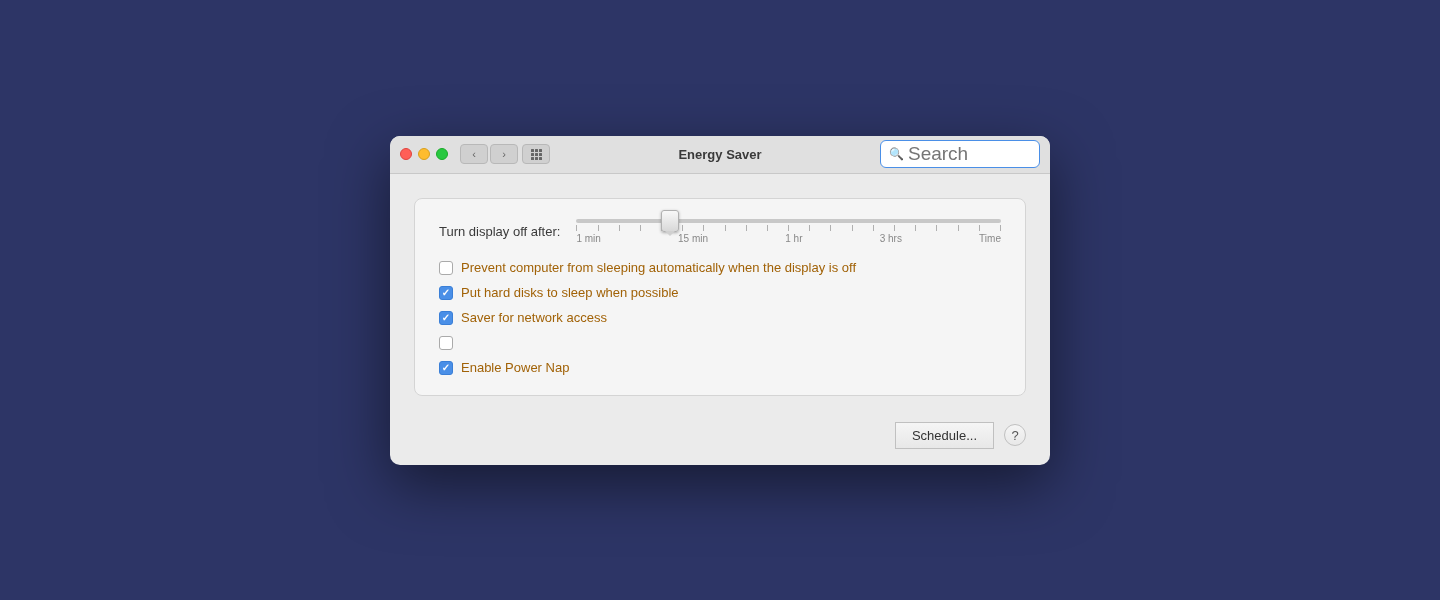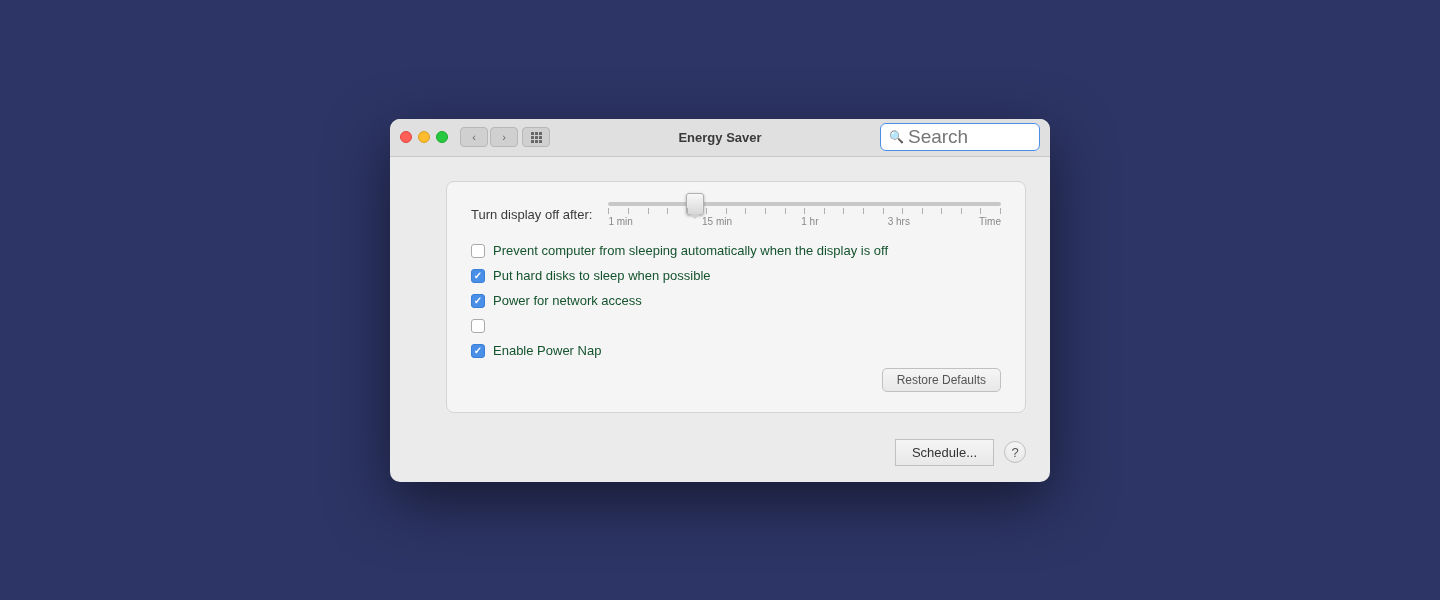--- a/index.html
+++ b/index.html
@@ -127,21 +127,20 @@
       outline: none;
       background: transparent;
       font-size: 19px;
       color: #000000;
       width: 100%;
     }
 
     
     .content {
       padding: 24px 24px 16px;
-      margin-left: 32px;
     }
 
     .panel {
       background: #f5f5f5;
       border: 1px solid #d4d4d4;
       border-radius: 8px;
       padding: 20px 24px 20px;
     }
 
     
@@ -258,21 +257,21 @@
     .cb.checked::after {
       content: '✓';
       color: white;
       font-size: 10px;
       font-weight: bold;
       line-height: 1;
     }
 
     .cb-label {
       font-size: 13px;
-      color: #14532d;
+      color: #a16207;
       text-align: center;
     }
 
     .cb-sublabel {
       font-size: 11px;
       color: #666;
       margin-top: 3px;
       line-height: 1.4;
     }
 
@@ -410,38 +409,35 @@
           <span class="cb-label">Prevent computer from sleeping automatically when the display is off</span>
         </div>
 
         <div class="checkbox-row">
           <div class="cb checked"></div>
           <span class="cb-label">Put hard disks to sleep when possible</span>
         </div>
 
         <div class="checkbox-row">
           <div class="cb checked"></div>
-          <span class="cb-label">Power for network access</span>
+          <span class="cb-label">Saver for network access</span>
         </div>
 
         <div class="checkbox-row">
           <div class="cb"></div>
         </div>
 
         <div class="checkbox-row">
           <div class="cb checked"></div>
           <div>
             <div class="cb-label">Enable Power Nap</div>
           </div>
         </div>
       </div>
 
-      <div class="bottom-panel">
-        <button class="restore-btn">Restore Defaults</button>
-      </div>
     </div>
   </div>
 
   <div class="footer">
     <button class="schedule-btn">Schedule...</button>
     <div class="help-btn">?</div>
   </div>
 </div>
 
 </body></html>

